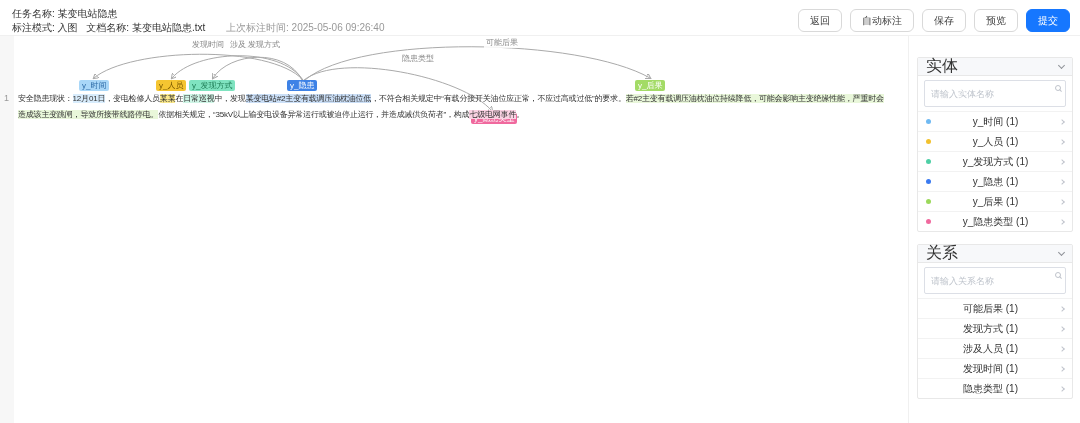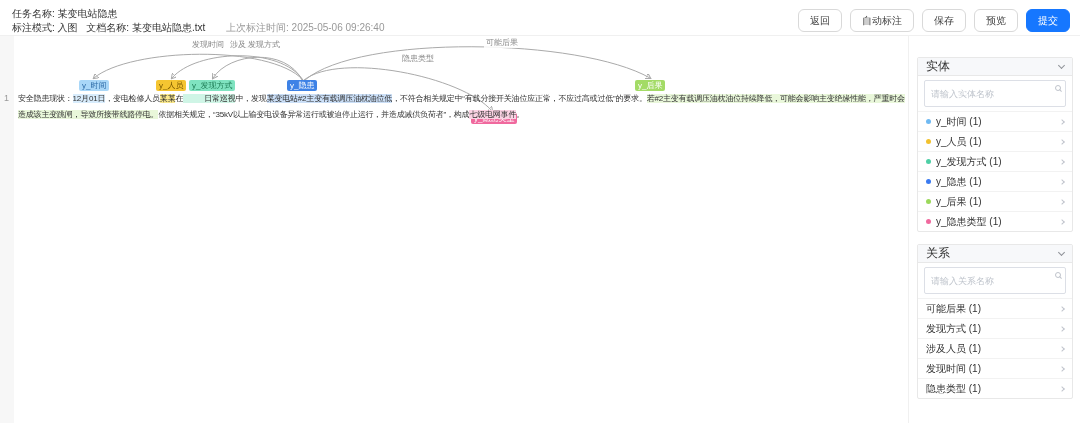--- a/index.html
+++ b/index.html
@@ -35,45 +35,45 @@
   .tag-person { background:#F5C531; color:#7A5800; }
   .tag-method { background:#7FE3C0; color:#1E7D56; }
   .tag-hazard { background:#3E82E6; color:#fff; }
   .tag-conseq { background:#A3DB66; color:#fff; }
   .tag-haztype{ background:#F0699E; color:#fff; }
 
   .ann-line { position:absolute; left:18px; font-size:8px; letter-spacing:-0.2px;
     color:#333; white-space:nowrap; line-height:13px; }
   .hl-time   { background:#D8ECFC; }
   .hl-person { background:#FBE98C; }
-  .hl-method { background:#CFF5E6;padding-left:21px; }
+  .hl-method { background:#CFF5E6; }
   .hl-hazard { background:#CBDFF7; }
   .hl-conseq { background:#E9F7DA; }
   .hl-haztype{ background:#FAD2E3; }
 
   
   .sidebar { width:172px; border-left:1px solid #f0f0f0; background:#fff; padding:21px 7px 0 8px; }
   .panel { border:1px solid #e8e8e8; border-radius:2px; background:#fff; }
   .panel + .panel { margin-top:12px; }
   .panel-header { height:18px; background:#f7f8fa; display:flex; align-items:center;
     justify-content:space-between; padding:0 8px; border-bottom:1px solid #e8e8e8; cursor:pointer; }
-  .panel-title { font-size:12px; color:#333; }
+  .panel-title { font-size:16px; color:#333; }
   .chev-down { width:5px; height:5px; border-right:1px solid #909399; border-bottom:1px solid #909399;
     transform:rotate(45deg); margin-top:-2px; }
   .panel-search { padding:4px 6px; }
   .search-box { position:relative; }
   .search-box input { width:100%; height:27px; border:1px solid #dcdfe6; border-radius:2px;
     font-size:9px; padding:0 16px 0 6px; color:#333; outline:none; }
   .search-box input::placeholder { color:#bfc4cc; }
   .mag { position:absolute; right:5px; top:5px; width:6px; height:6px;
     border:1px solid #c0c4cc; border-radius:50%; }
   .mag::after { content:""; position:absolute; width:3px; height:1px; background:#c0c4cc;
     transform:rotate(45deg); right:-2px; bottom:-1px; }
   .p-item { height:20px; display:flex; align-items:center; padding:0 8px; gap:5px;
-    border-top:1px solid #f2f2f2; cursor:pointer; }
+    border-top:1px solid #f2f2f2; cursor:pointer;text-align:center; }
   .dot { width:5px; height:5px; border-radius:50%; flex:none; }
   .p-item-label { font-size:10px; color:#333; flex:1; }
   .chev-right { width:4px; height:4px; border-right:1px solid #c0c4cc; border-top:1px solid #c0c4cc;
     transform:rotate(45deg); flex:none; }
 </style>
 </head>
 <body>
 
 <div class="top-header">
   <div class="hdr-left">

